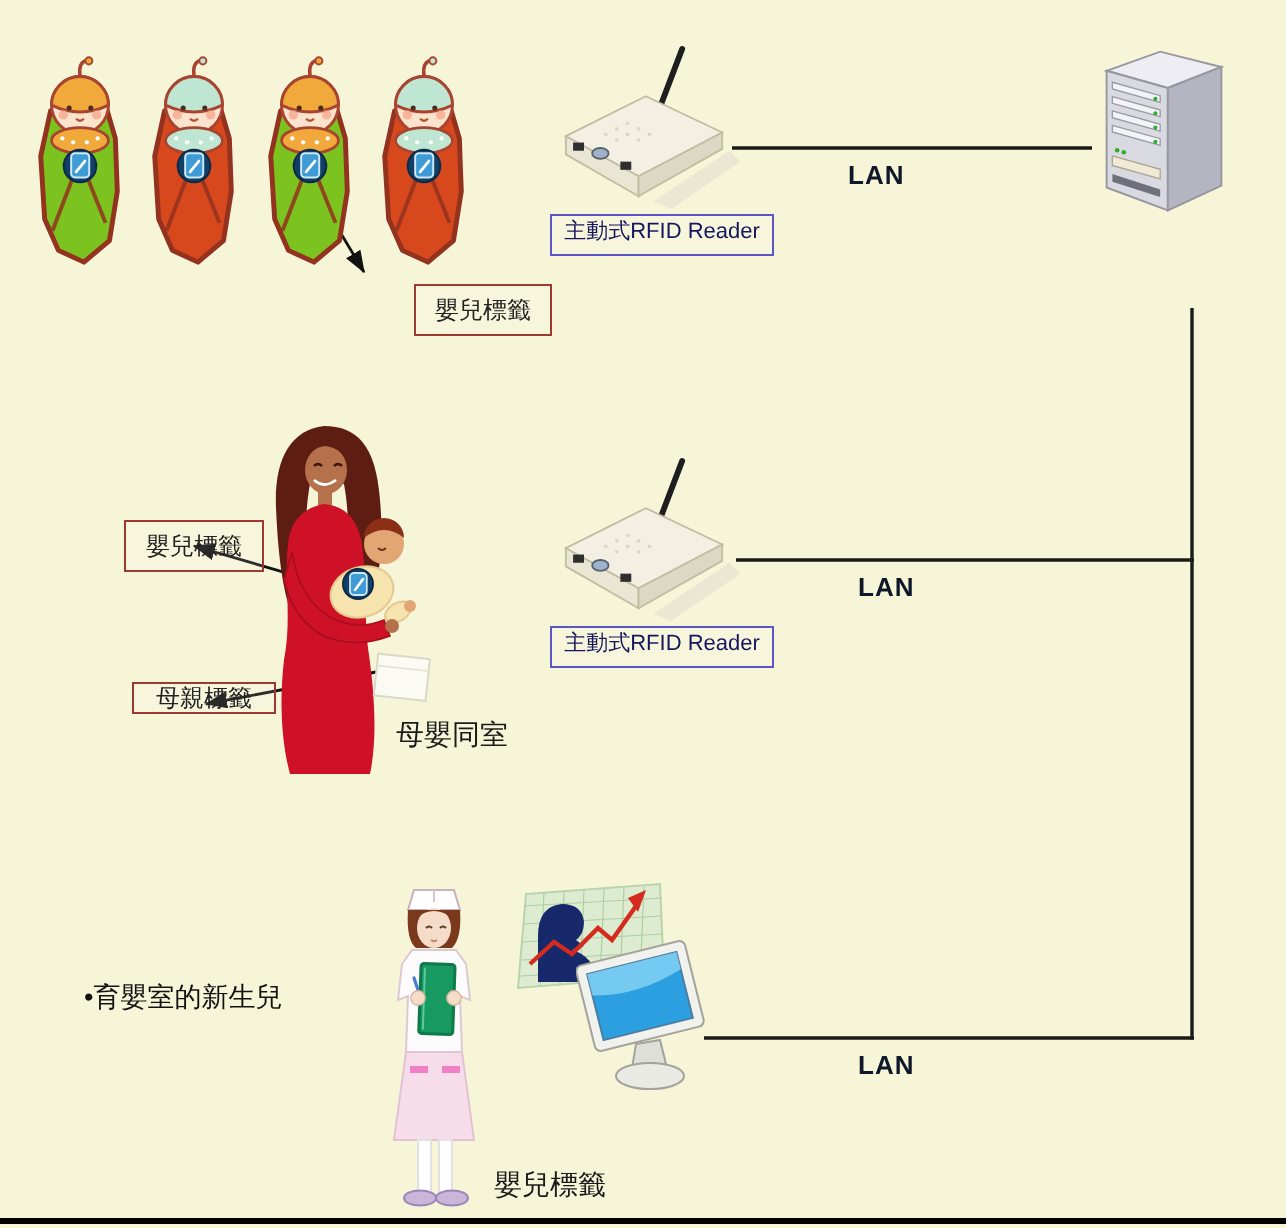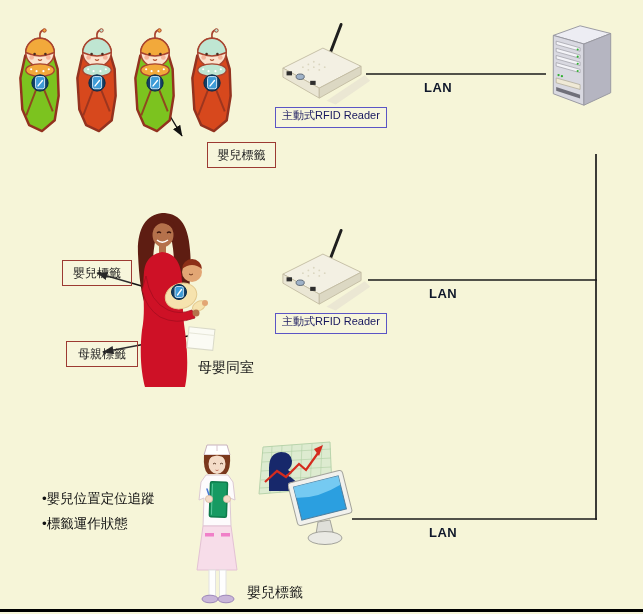--- a/index.html
+++ b/index.html
@@ -224,21 +224,21 @@
       <use href="#sym-server"></use>
     </svg>
 
   <svg class="icon" style="left:112px;top:210px" width="108" height="180">
       <use href="#sym-mother"></use>
     </svg>
 
   <div class="callout" style="left:22px;top:260px;width:70px;height:26px">
     <span>嬰兒標籤</span>
   </div>
-  <div class="callout" style="left:26px;top:341px;width:72px;height:26px">
+  <div class="callout" style="left:26px;top:341px;width:72px;height:16px">
     <span>母親標籤</span>
   </div>
   <div class="caption" style="left:198px;top:359px">母嬰同室</div>
 
   <svg class="icon" style="left:272px;top:226px" width="100" height="88">
       <use href="#sym-reader"></use>
     </svg>
   <div class="readerlabel" style="left:275px;top:313px;width:112px;height:21px">
     <span>主動式RFID Reader</span>
   </div>
@@ -248,21 +248,20 @@
       <use href="#sym-nurse"></use>
     </svg>
   <svg class="icon" style="left:256px;top:440px" width="80" height="58">
       <use href="#sym-chart"></use>
     </svg>
   <svg class="icon" style="left:288px;top:468px" width="68" height="80">
       <use href="#sym-monitor"></use>
     </svg>
 
   <div class="bullets">
-    <div>•嬰兒位置定位追蹤</div>
-    <div>•標籤運作狀態</div>
+    <div>•育嬰室的新生兒</div>
   </div>
 
   <div class="lan" style="left:429px;top:525px">LAN</div>
   <div class="caption" style="left:247px;top:584px">嬰兒標籤</div>
 
   <div class="bottom-rule"></div>
 </div>
 
 </body></html>

